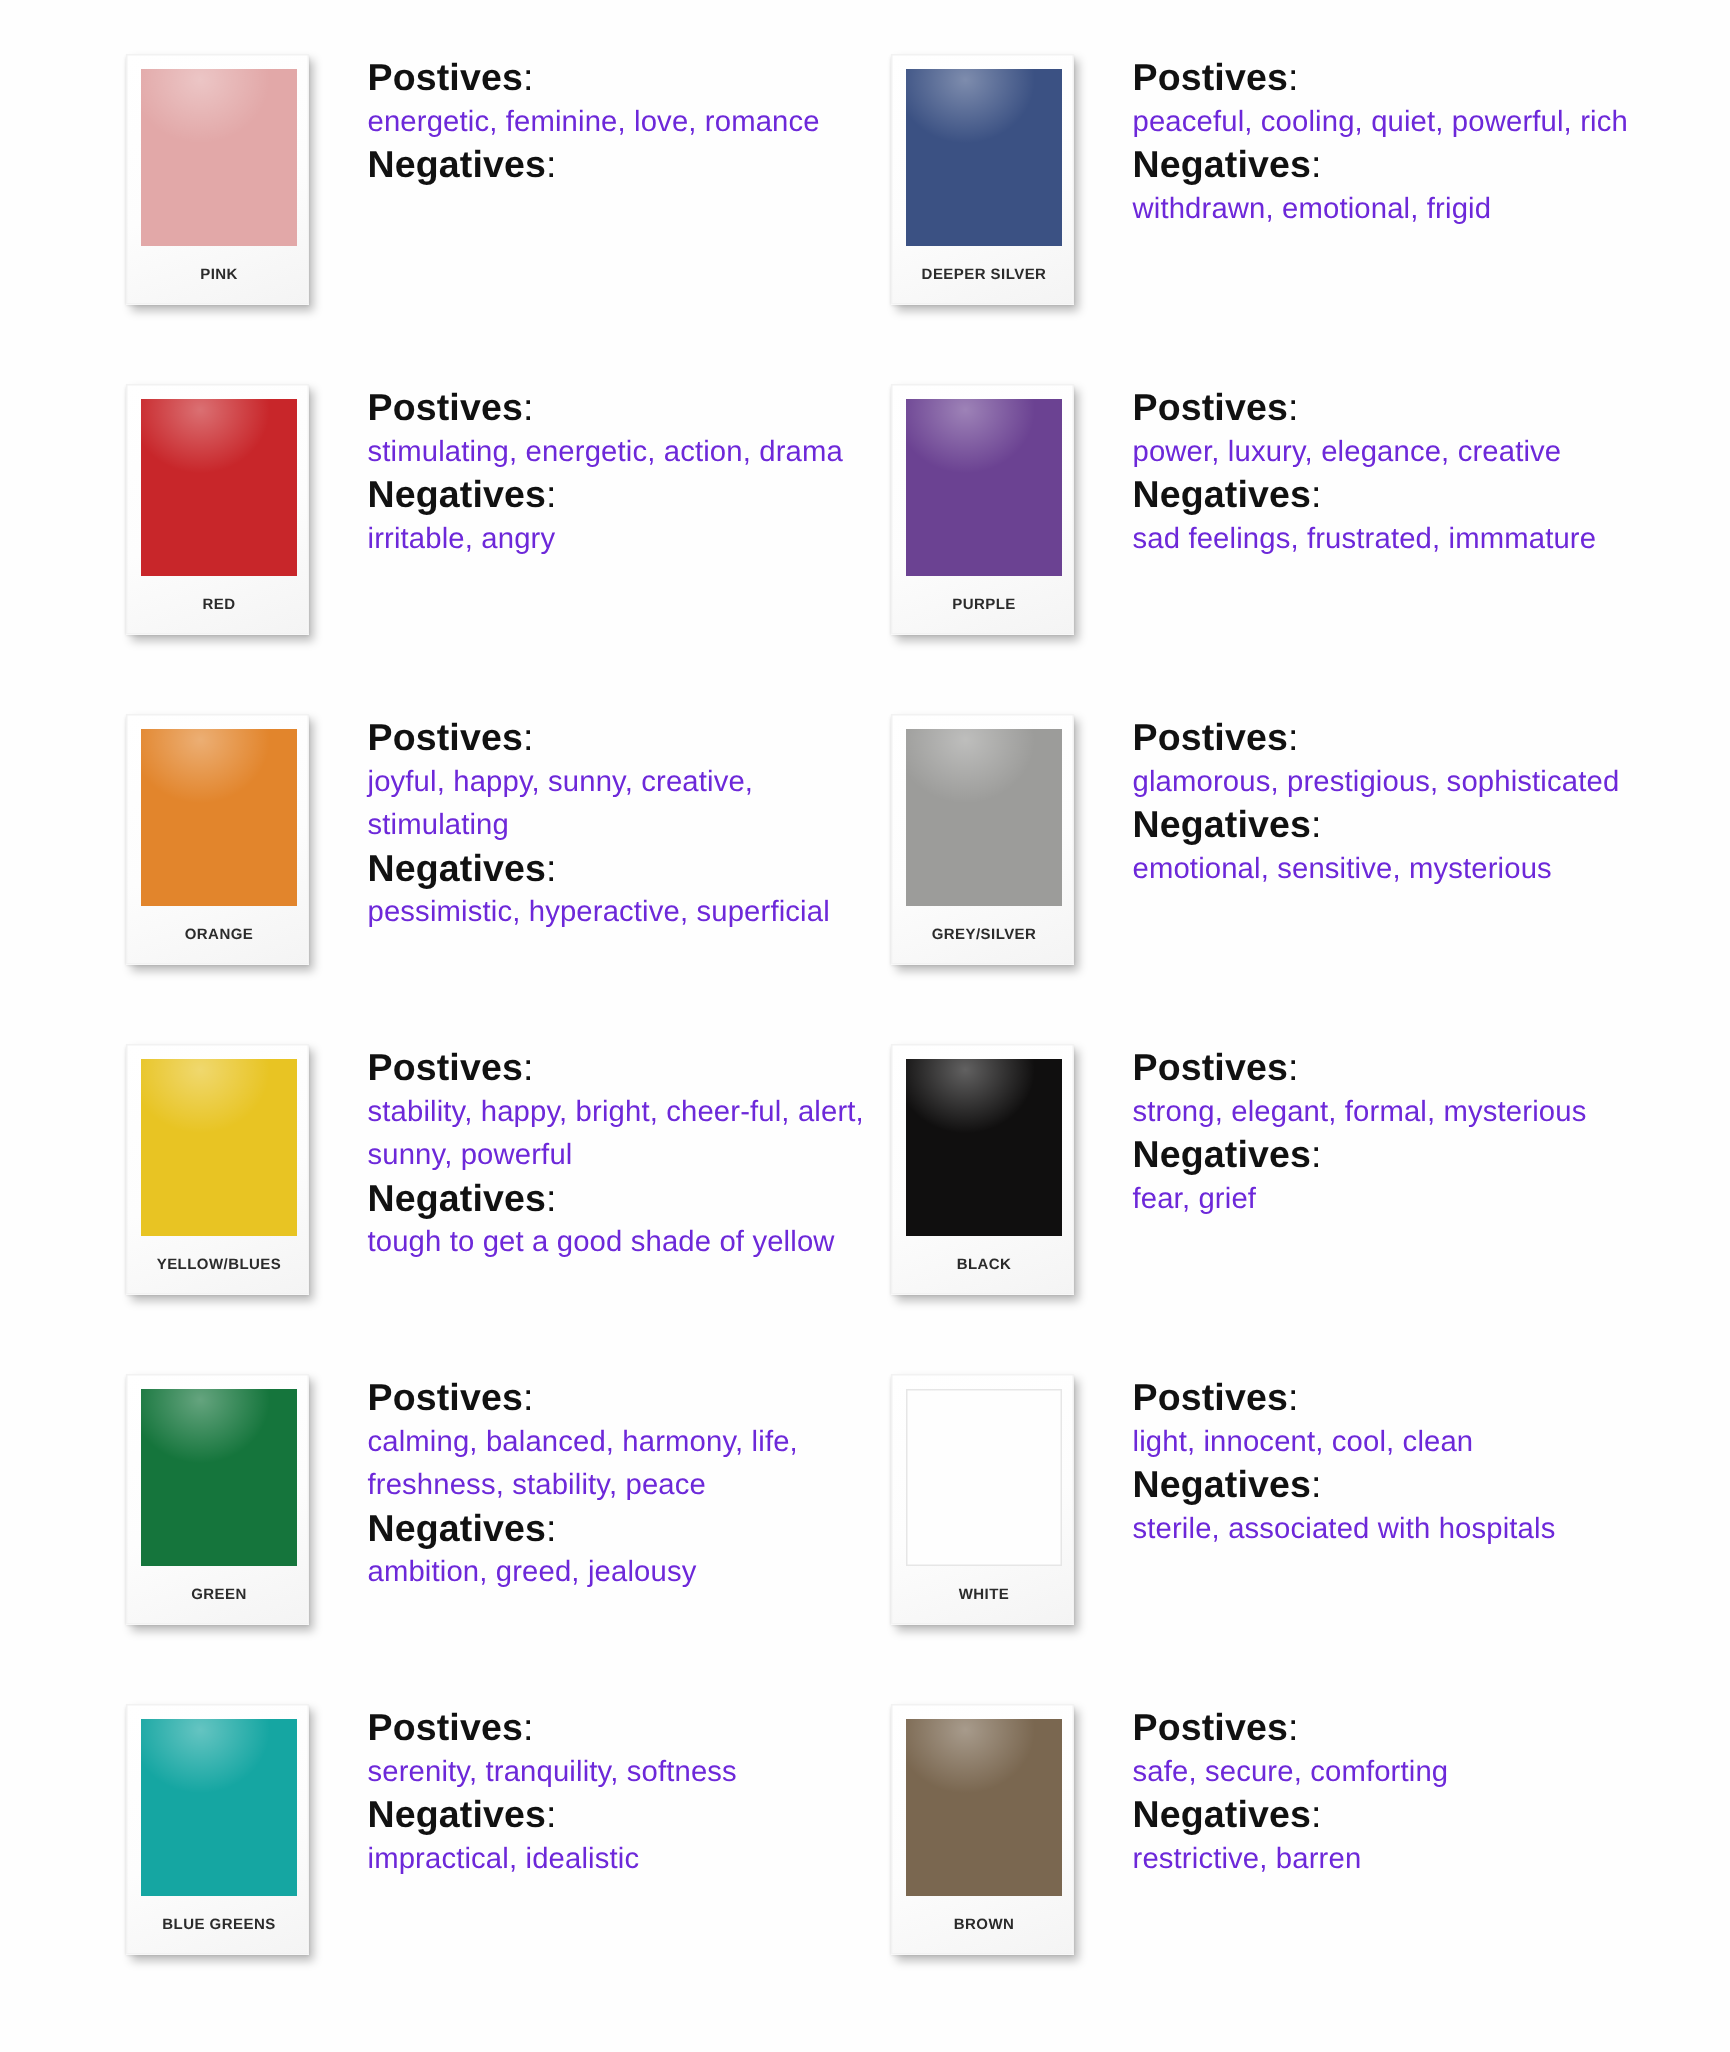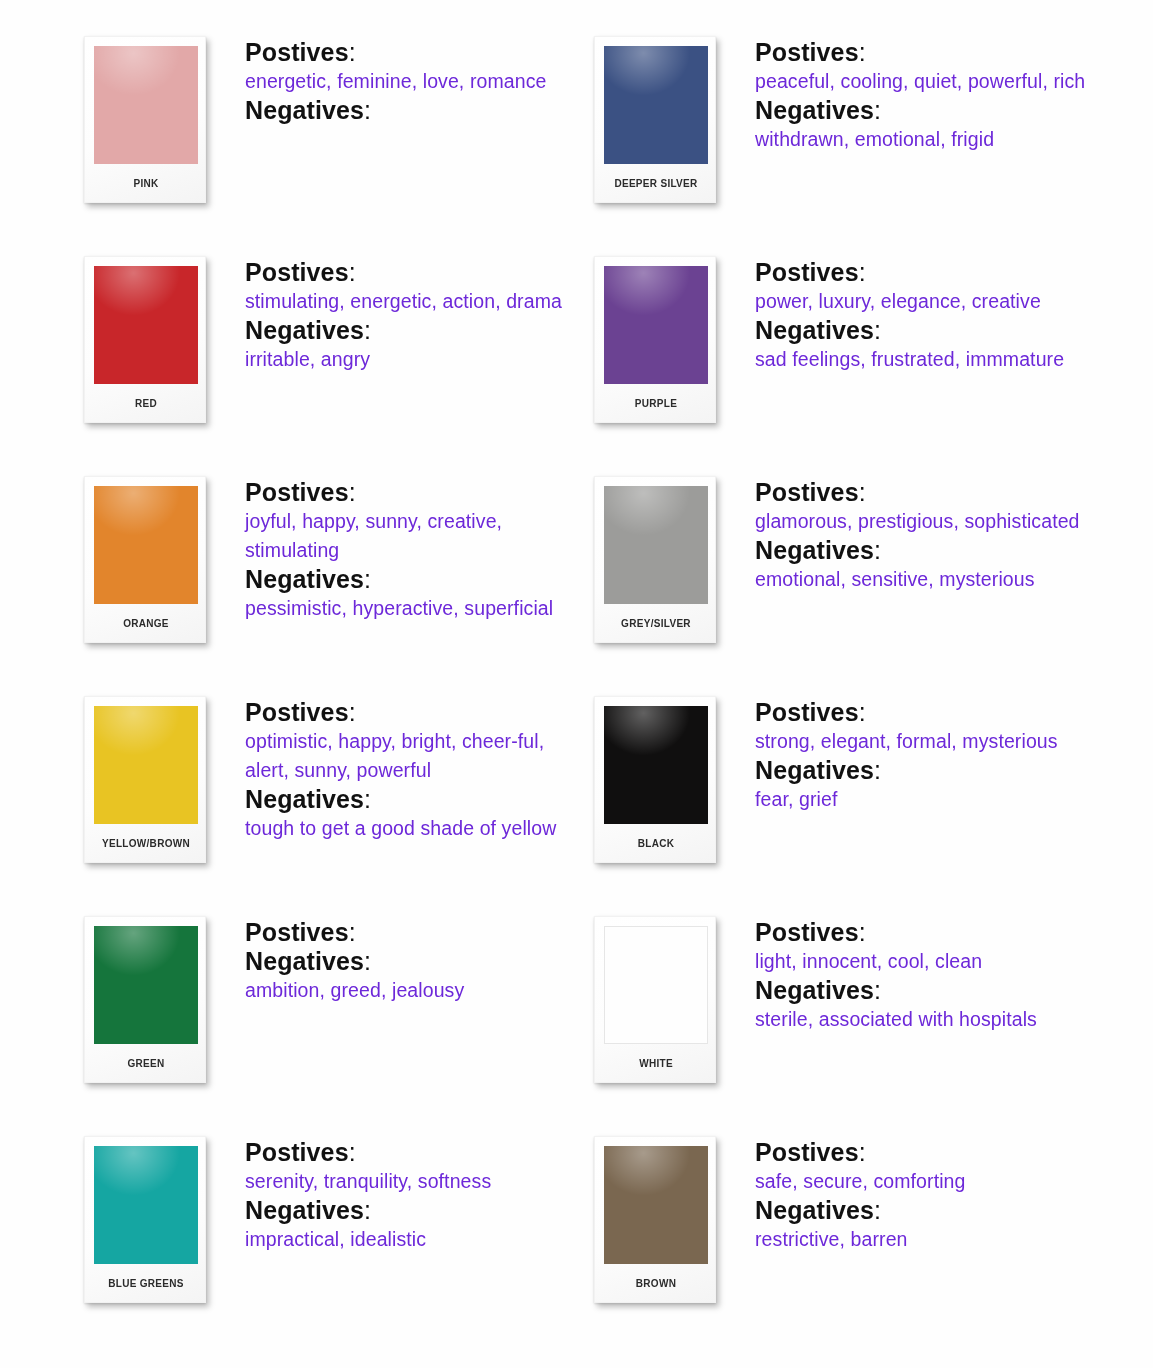--- a/index.html
+++ b/index.html
@@ -193,26 +193,26 @@
           <div class="heading"><span>Postives</span><span class="colon">:</span></div>
           <div class="traits">glamorous, prestigious, sophisticated</div>
           <div class="heading"><span>Negatives</span><span class="colon">:</span></div>
           <div class="traits">emotional, sensitive, mysterious</div>
         </div>
       </div>
       <div class="entry col-left">
         <div class="polaroid-wrap">
           <div class="polaroid">
             <div class="swatch" style="background: rgb(232, 196, 35);"></div>
-            <div class="plabel">YELLOW/BROWN</div>
-          </div>
-        </div>
-        <div class="textblock">
-          <div class="heading"><span>Postives</span><span class="colon">:</span></div>
-          <div class="traits">optimistic, happy, bright, cheer-ful, alert, sunny, powerful</div>
+            <div class="plabel">YELLOW/BLUES</div>
+          </div>
+        </div>
+        <div class="textblock">
+          <div class="heading"><span>Postives</span><span class="colon">:</span></div>
+          <div class="traits">stability, happy, bright, cheer-ful, alert, sunny, powerful</div>
           <div class="heading"><span>Negatives</span><span class="colon">:</span></div>
           <div class="traits">tough to get a good shade of yellow</div>
         </div>
       </div>
       <div class="entry col-right">
         <div class="polaroid-wrap">
           <div class="polaroid">
             <div class="swatch" style="background: rgb(16, 15, 15);"></div>
             <div class="plabel">BLACK</div>
           </div>
@@ -226,20 +226,21 @@
       </div>
       <div class="entry col-left">
         <div class="polaroid-wrap">
           <div class="polaroid">
             <div class="swatch" style="background: rgb(21, 117, 60);"></div>
             <div class="plabel">GREEN</div>
           </div>
         </div>
         <div class="textblock">
           <div class="heading"><span>Postives</span><span class="colon">:</span></div>
+          <div class="traits">calming, balanced, harmony, life, freshness, stability, peace</div>
           <div class="heading"><span>Negatives</span><span class="colon">:</span></div>
           <div class="traits">ambition, greed, jealousy</div>
         </div>
       </div>
       <div class="entry col-right">
         <div class="polaroid-wrap">
           <div class="polaroid">
             <div class="swatch bordered" style="background: rgb(254, 254, 254);"></div>
             <div class="plabel">WHITE</div>
           </div>

